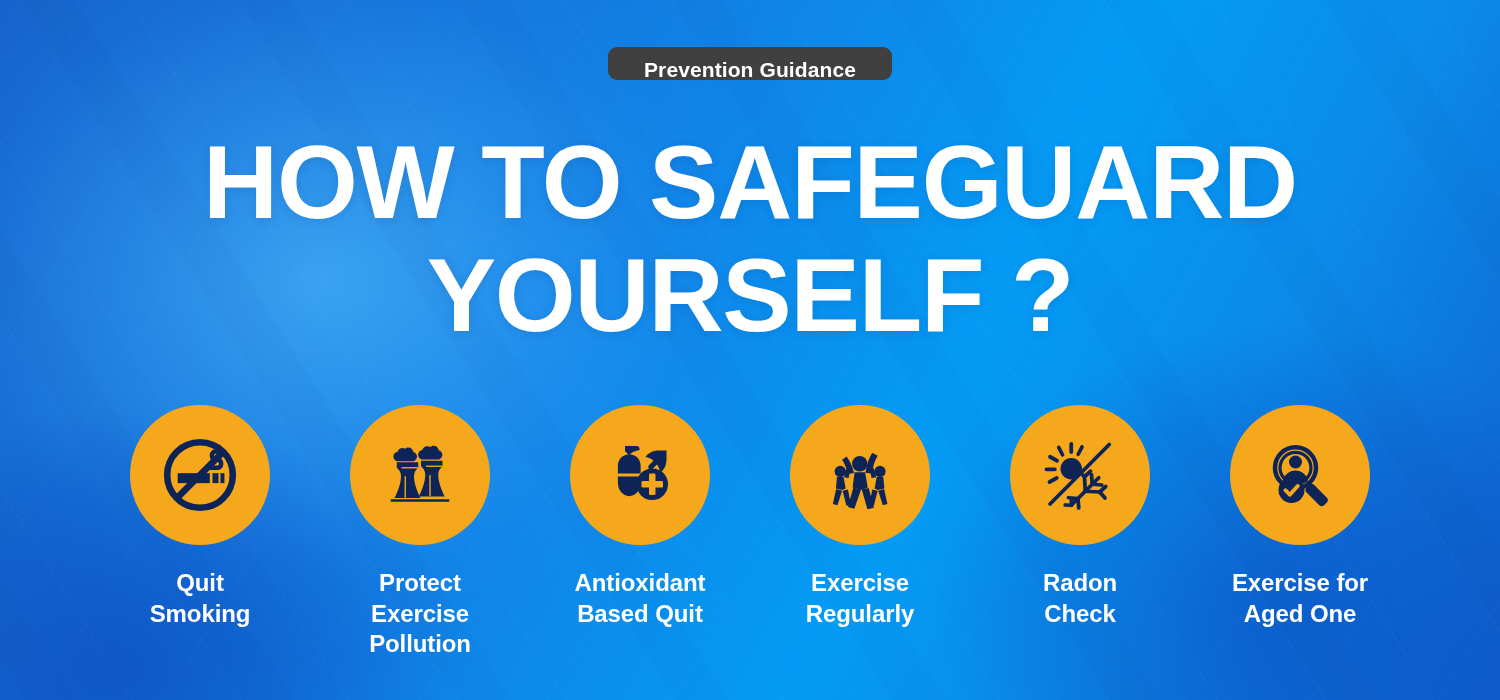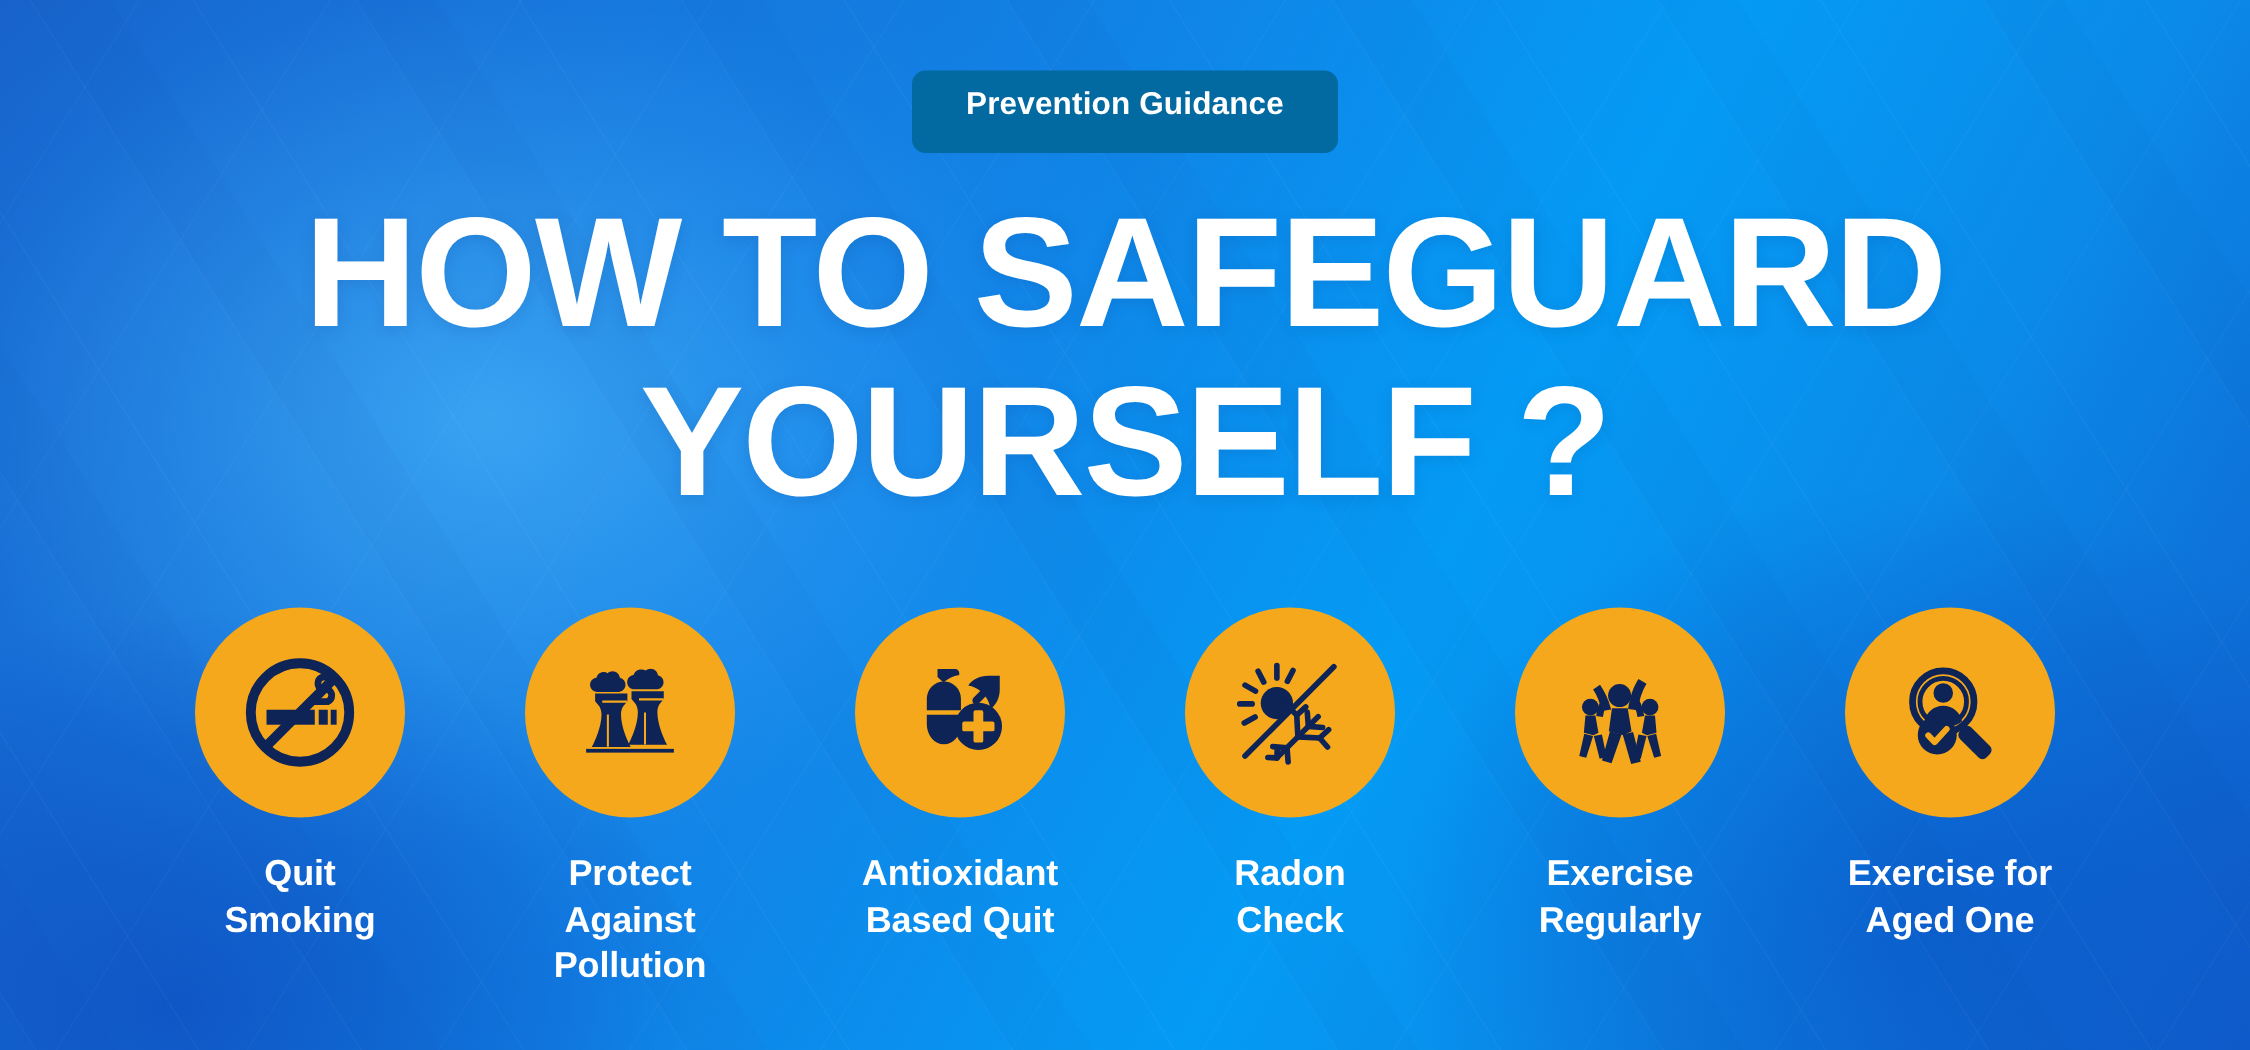--- a/index.html
+++ b/index.html
@@ -78,26 +78,26 @@
   }
 
   
   .content{ position:relative; width:1500px; height:700px; }
 
   .badge-row{
     position:absolute; top:47px; left:0; width:1500px;
     display:flex; justify-content:center;
   }
   .badge{
-    background:#0369a1;
+    background:#404040;
     color:#ffffff;
     font-size:21px;
     font-weight:bold;
     letter-spacing:.1px;
-    padding:12px 36px 22px;
+    padding:12px 36px 0;
     border-radius:9px;
     line-height:1;
     white-space:nowrap;
   }
 
   .title-block{
     position:absolute; top:126px; left:0; width:1500px;
     text-align:center;
     color:#ffffff;
   }
@@ -204,21 +204,21 @@
           </g>
           <g stroke="#F5A81C" stroke-width="1.1" fill="none">
             <line x1="17.2" y1="26.2" x2="30.4" y2="26.2"></line>
             <line x1="36.8" y1="25.0" x2="50.0" y2="25.0"></line>
             <line x1="20.2" y1="50.2" x2="20.2" y2="33.0"></line>
             <line x1="40.0" y1="49.0" x2="40.0" y2="32.0"></line>
           </g>
         </svg>
       </div>
       <div class="item-label">Protect
-Against
+Exercise
 Pollution</div>
     </div>
 
     <div class="item">
       <div class="circle">
         <svg width="80" height="80" viewBox="0 0 64 64">
           <g fill="#0E2356">
 
             <path d="M20.0 8.8h9.4c1.2 0 2.2 1.0 2.2 2.2v1.0c-3.4.5-6.3 2.0-8.4 4.0l-3.2-3.0V8.8z"></path>
 
@@ -230,20 +230,50 @@
             <circle cx="41.8" cy="39.4" r="12.6"></circle>
           </g>
           <g fill="#F5A81C">
             <rect x="39.2" y="30.8" width="5.2" height="17.2" rx="1.0"></rect>
             <rect x="33.2" y="36.8" width="17.2" height="5.2" rx="1.0"></rect>
           </g>
         </svg>
       </div>
       <div class="item-label">Antioxidant
 Based Quit</div>
+    </div>
+
+    <div class="item">
+      <div class="circle">
+        <svg width="82" height="82" viewBox="0 0 64 64">
+          <g fill="#0E2356">
+
+            <circle cx="16.6" cy="29.2" r="4.4"></circle>
+            <path d="M14.0 33.6h5.2l1.6 9.0-2.6 1.2-5.0-1.2 .8-9.0z"></path>
+            <path d="M19.6 33.8c.6-4.0 1.8-7.2 3.4-9.6l3.0 1.8c-1.4 2.2-2.4 5.0-2.9 8.4l-3.5-.6z"></path>
+            <path d="M13.4 43.0l4.6 1.2-3.6 11.4-3.6-1.0 2.6-11.6z"></path>
+            <path d="M18.4 44.2l4.2-.8 2.4 11.8-3.6.8-3.0-11.8z"></path>
+
+            <circle cx="47.6" cy="29.2" r="4.4"></circle>
+            <path d="M45.0 33.6h5.2l.8 9.0-5.0 1.2-2.6-1.2 1.6-9.0z"></path>
+            <path d="M44.6 33.8c-.6-4.0-1.8-7.2-3.4-9.6l-3.0 1.8c1.4 2.2 2.4 5.0 2.9 8.4l3.5-.6z"></path>
+            <path d="M50.8 43.0l-4.6 1.2 3.6 11.4 3.6-1.0-2.6-11.6z"></path>
+            <path d="M45.8 44.2l-4.2-.8-2.4 11.8 3.6.8 3.0-11.8z"></path>
+
+            <circle cx="31.8" cy="23.2" r="6.0"></circle>
+            <path d="M27.8 29.8h8.2l2.0 12.0-4.2 2.0-7.6-2.0 1.6-12.0z"></path>
+            <path d="M36.2 30.2c1.0-6.4 2.8-11.6 5.4-15.6l4.2 2.4c-2.2 3.6-3.8 8.2-4.6 13.8l-5.0-.6z"></path>
+            <path d="M27.4 30.4c-1.4-5.2-3.4-9.4-5.8-12.8l-3.6 2.4c2.0 3.0 3.6 6.8 4.6 11.2l4.8-.8z"></path>
+            <path d="M26.8 41.8l6.0 1.6-5.2 15.0-5.0-1.4 4.2-15.2z"></path>
+            <path d="M33.4 43.4l5.4-1.2 4.0 15.4-5.0 1.2-4.4-15.4z"></path>
+          </g>
+        </svg>
+      </div>
+      <div class="item-label">Exercise
+Regularly</div>
     </div>
 
     <div class="item">
       <div class="circle">
         <svg width="80" height="80" viewBox="0 0 64 64">
           <g stroke="#0E2356" stroke-width="3.0" stroke-linecap="round" fill="none">
 
             <line x1="25.0" y1="7.0" x2="25.0" y2="13.6"></line>
             <line x1="15.0" y1="10.0" x2="18.0" y2="15.8"></line>
             <line x1="8.0" y1="17.4" x2="13.6" y2="20.6"></line>
@@ -276,50 +306,20 @@
             <line x1="25.0" y1="56.2" x2="25.2" y2="51.2"></line>
           </g>
         </svg>
       </div>
       <div class="item-label">Radon
 Check</div>
     </div>
 
     <div class="item">
       <div class="circle">
-        <svg width="82" height="82" viewBox="0 0 64 64">
-          <g fill="#0E2356">
-
-            <circle cx="16.6" cy="29.2" r="4.4"></circle>
-            <path d="M14.0 33.6h5.2l1.6 9.0-2.6 1.2-5.0-1.2 .8-9.0z"></path>
-            <path d="M19.6 33.8c.6-4.0 1.8-7.2 3.4-9.6l3.0 1.8c-1.4 2.2-2.4 5.0-2.9 8.4l-3.5-.6z"></path>
-            <path d="M13.4 43.0l4.6 1.2-3.6 11.4-3.6-1.0 2.6-11.6z"></path>
-            <path d="M18.4 44.2l4.2-.8 2.4 11.8-3.6.8-3.0-11.8z"></path>
-
-            <circle cx="47.6" cy="29.2" r="4.4"></circle>
-            <path d="M45.0 33.6h5.2l.8 9.0-5.0 1.2-2.6-1.2 1.6-9.0z"></path>
-            <path d="M44.6 33.8c-.6-4.0-1.8-7.2-3.4-9.6l-3.0 1.8c1.4 2.2 2.4 5.0 2.9 8.4l3.5-.6z"></path>
-            <path d="M50.8 43.0l-4.6 1.2 3.6 11.4 3.6-1.0-2.6-11.6z"></path>
-            <path d="M45.8 44.2l-4.2-.8-2.4 11.8 3.6.8 3.0-11.8z"></path>
-
-            <circle cx="31.8" cy="23.2" r="6.0"></circle>
-            <path d="M27.8 29.8h8.2l2.0 12.0-4.2 2.0-7.6-2.0 1.6-12.0z"></path>
-            <path d="M36.2 30.2c1.0-6.4 2.8-11.6 5.4-15.6l4.2 2.4c-2.2 3.6-3.8 8.2-4.6 13.8l-5.0-.6z"></path>
-            <path d="M27.4 30.4c-1.4-5.2-3.4-9.4-5.8-12.8l-3.6 2.4c2.0 3.0 3.6 6.8 4.6 11.2l4.8-.8z"></path>
-            <path d="M26.8 41.8l6.0 1.6-5.2 15.0-5.0-1.4 4.2-15.2z"></path>
-            <path d="M33.4 43.4l5.4-1.2 4.0 15.4-5.0 1.2-4.4-15.4z"></path>
-          </g>
-        </svg>
-      </div>
-      <div class="item-label">Exercise
-Regularly</div>
-    </div>
-
-    <div class="item">
-      <div class="circle">
         <svg width="80" height="80" viewBox="0 0 64 64">
 
           <g fill="#0E2356">
             <rect x="41.0" y="38.0" width="8.6" height="20.0" rx="3.0" transform="rotate(-45 45.3 48.0)"></rect>
           </g>
 
           <circle cx="28.4" cy="26.2" r="16.4" fill="none" stroke="#0E2356" stroke-width="3.6"></circle>
           <circle cx="28.4" cy="26.2" r="12.4" fill="none" stroke="#0E2356" stroke-width="2.6"></circle>
 
           <g fill="#0E2356">

